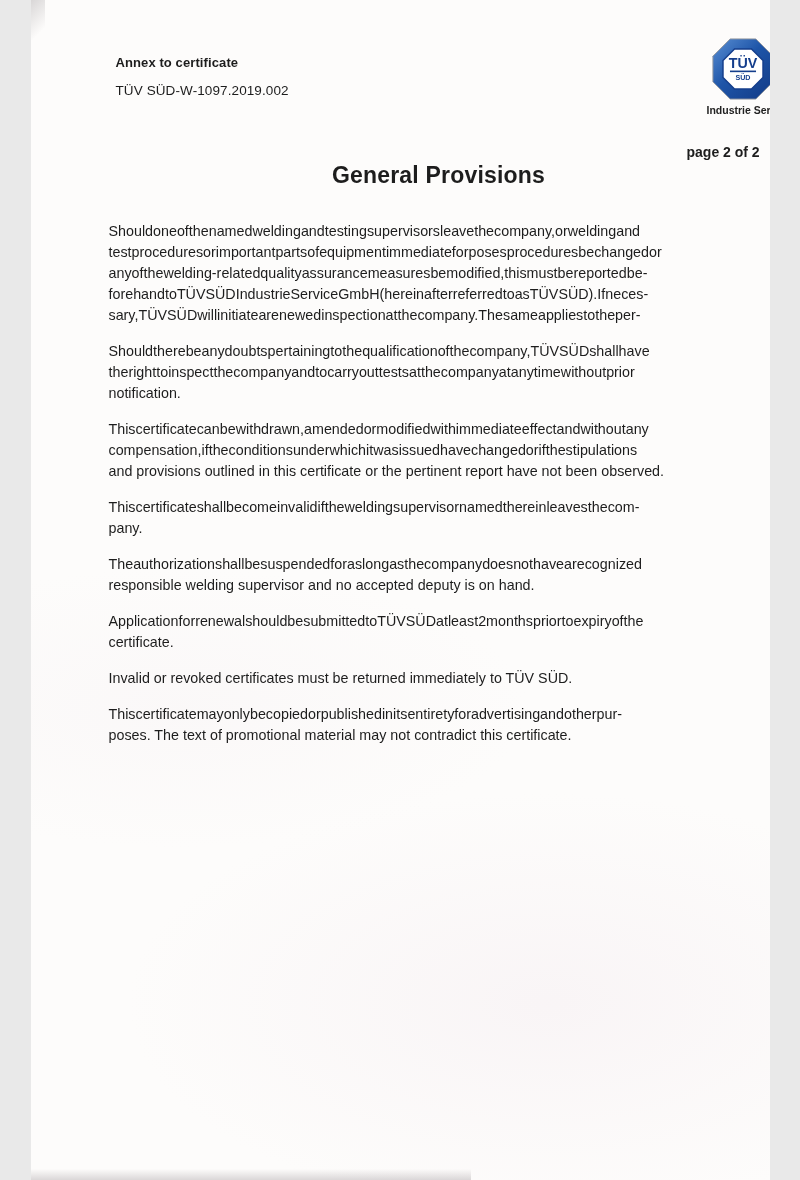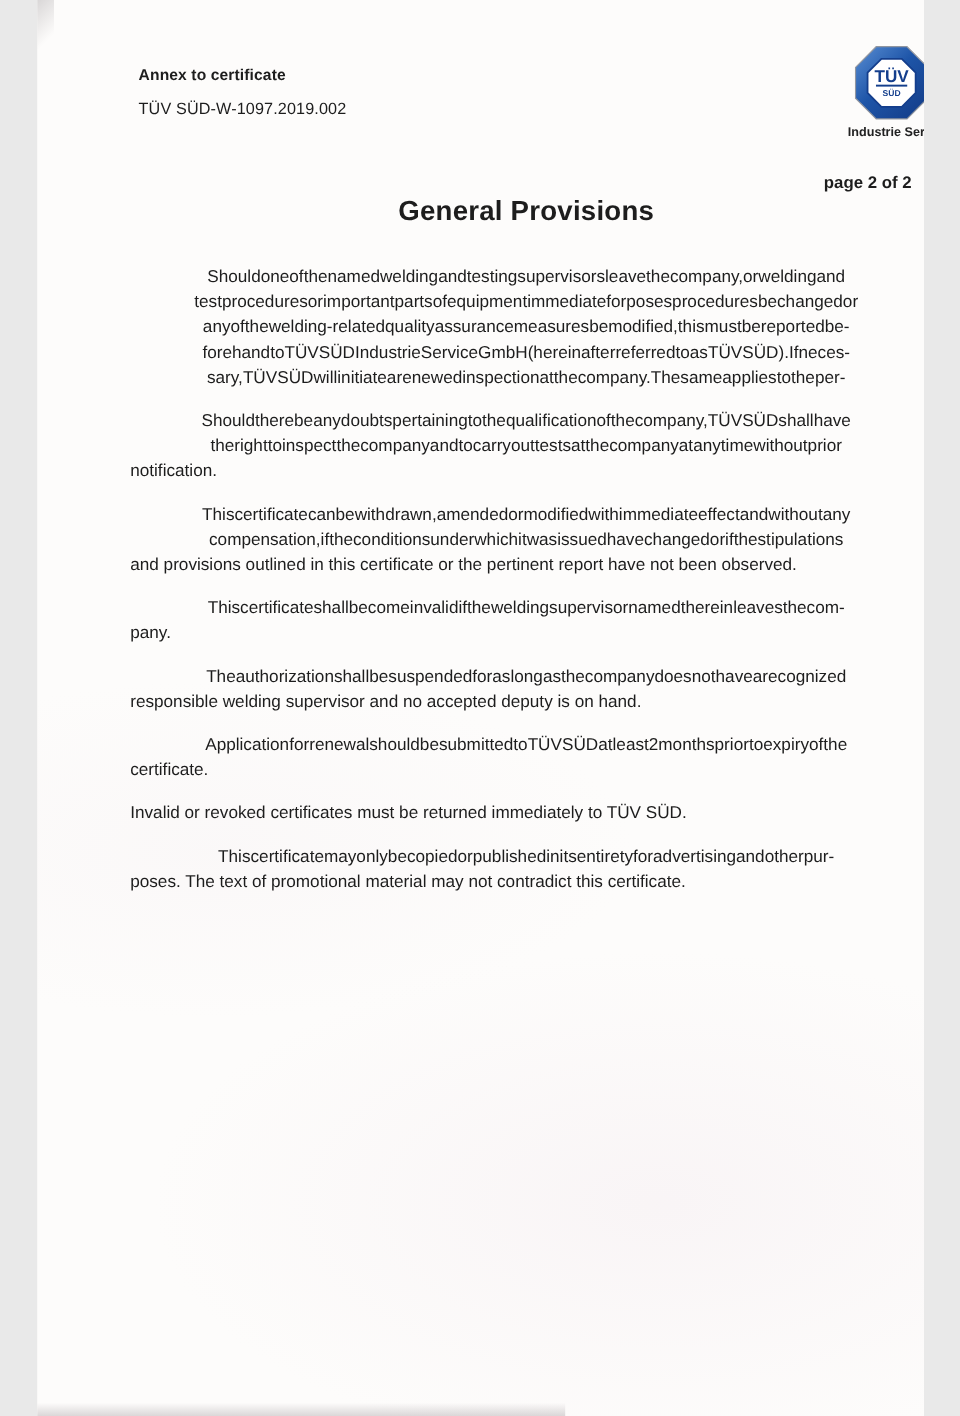--- a/index.html
+++ b/index.html
@@ -37,21 +37,21 @@
   .page-indicator { position: absolute; left: 656px; top: 144px; font-size: 14px; font-weight: 600; }
   
   .doc-title {
     position: absolute; left: 78px; top: 162px; width: 660px;
     text-align: center; font-size: 23px; font-weight: 700; letter-spacing: 0.2px;
   }
   
   .body-block { position: absolute; left: 78px; top: 221px; width: 660px; font-size: 14.3px; }
   .para { margin-bottom: 15px; }
   .line { height: 21px; line-height: 21px; white-space: nowrap; }
-  .line.just { display: flex; justify-content: center; }
+  .line.just { display: flex; justify-content: flex-start; }
   .line.just span { display: inline-block; }
 </style>
 </head>
 <body>
 
 <div class="page">
 
   <div class="smudge-top-left"></div>
   <div class="smudge-bottom"></div>
 

